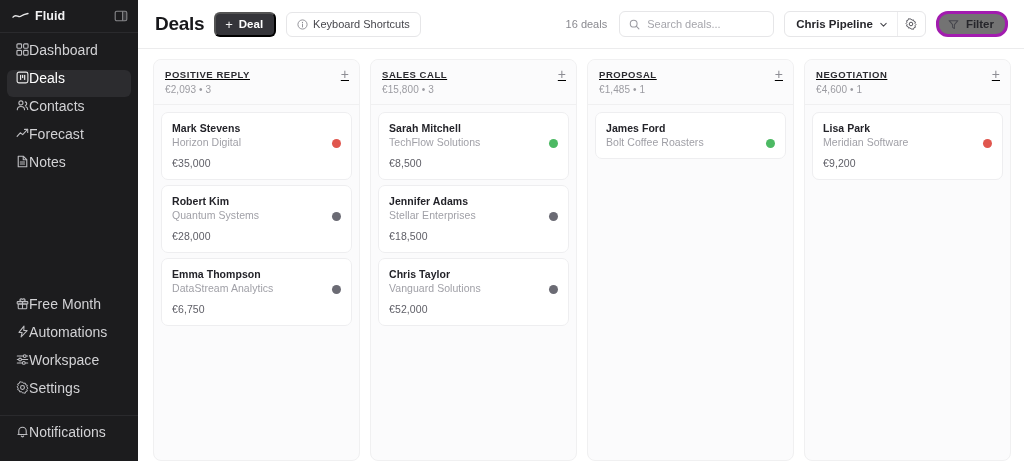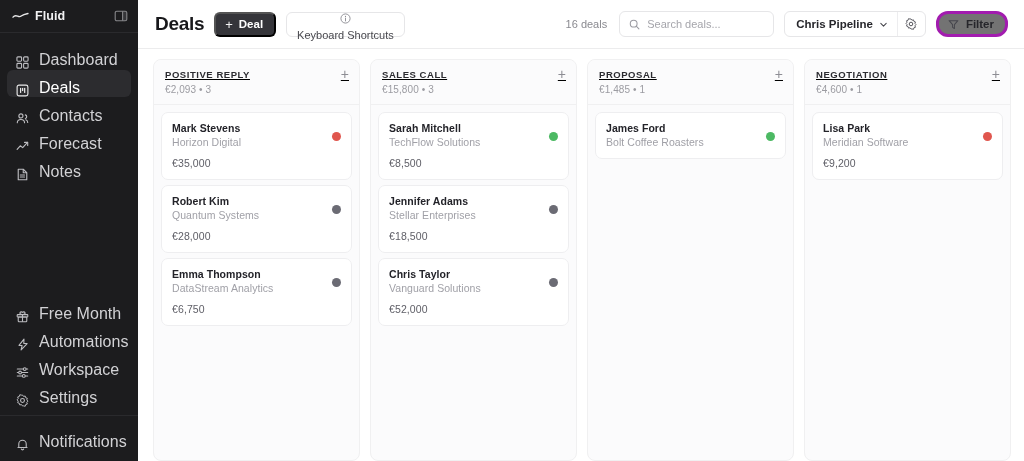--- a/index.html
+++ b/index.html
@@ -31,24 +31,24 @@
   .brand-name {
     font-size: 12.5px; font-weight: 700; color: #f2f2f3;
     letter-spacing: 0.1px; flex: 1;
   }
   .collapse-btn {
     width: 16px; height: 16px; display: flex; align-items: center; justify-content: center;
     opacity: .62;
   }
   .sb-nav { padding: 9px 7px 0 7px; display: flex; flex-direction: column; gap: 1px; }
   .sb-item {
-    display: flex; align-items: flex-end; gap: 10px;
+    display: flex; align-items: flex-start; 
     height: 27px; padding: 0 8px;
     border-radius: 6px;
-    font-size: 16px; color: #d2d2d5;
+    font-size: 14px; color: #d2d2d5;
     letter-spacing: .05px;
     white-space: nowrap;
   }
   .sb-item.active { background: #2c2c2f; color: #ffffff; }
   .sb-icon { width: 14px; height: 14px; flex: 0 0 14px; display: flex; align-items: center; justify-content: center; opacity: .9; }
   .sb-spacer { flex: 1 1 auto; }
   .sb-lower { padding: 0 7px 0 7px; display: flex; flex-direction: column; gap: 1px; }
   .sb-sep { height: 1px; background: #2a2a2d; margin: 8px 0 8px 0; }
   .sb-bottom { padding: 0 7px 10px 7px; }
 
@@ -74,21 +74,21 @@
     display: flex; align-items: center; gap: 6px;
     height: 25px; padding: 0 11px 0 9px;
     background: #35353a; color: #ffffff;
     border-radius: 6px; font-size: 11.5px; font-weight: 600;
   }
   .btn-deal .plus { font-size: 13px; font-weight: 500; line-height: 1; opacity:.95; }
   .btn-ks {
     display: flex; align-items: center; gap: 5px;
     height: 25px; padding: 0 10px;
     border: 1px solid #e6e6e8; border-radius: 6px;
-    background: #fff; color: #47474d; font-size: 11px; flex-direction: column;
+    background: #fff; color: #47474d; font-size: 11px;
   }
   .topbar-spacer { flex: 1 1 auto; }
   .deal-count { font-size: 11px; color: #8a8a90; white-space: nowrap; margin-right: 2px; }
   .search-box {
     display: flex; align-items: center; gap: 7px;
     width: 155px; height: 26px; padding: 0 9px;
     border: 1px solid #e6e6e8; border-radius: 6px; background: #fff;
   }
   .search-box input {
     border: 0; outline: 0; font-size: 11px; color: #3a3a40;
@@ -139,21 +139,21 @@
   }
   .col-add { font-size: 14px; line-height: 10px; color: #8d8d94; font-weight: 400; padding-left:4px; }
   .col-meta { font-size: 10px; color: #9b9ba1; margin-top: 4px; letter-spacing: .1px; }
   .col-body { padding: 7px 7px 7px 7px; display: flex; flex-direction: column; gap: 5px; flex: 1 1 auto; }
 
   .card {
     background: #ffffff; border: 1px solid #eeeef0;
     border-radius: 7px; padding: 9px 10px 10px 10px;
     position: relative;
   }
-  .card-top { display: flex; align-items: center; gap: 12px; }
+  .card-top { display: flex; align-items: flex-end; gap: 12px; }
   .card-names { flex: 1 1 auto; min-width: 0; }
   .card-person { font-size: 10.5px; font-weight: 700; color: #232329; letter-spacing: .05px; }
   .card-company { font-size: 10.5px; color: #a0a0a7; margin-top: 2px; letter-spacing: .05px; }
   .card-amount { font-size: 10.5px; color: #5e5e66; margin-top: 9px; letter-spacing: .1px; }
   .dot { width: 9px; height: 9px; border-radius: 50%; flex: 0 0 9px; margin-top: 2px; }
 
   svg { display: block; }
 </style>
 </head>
 <body>

